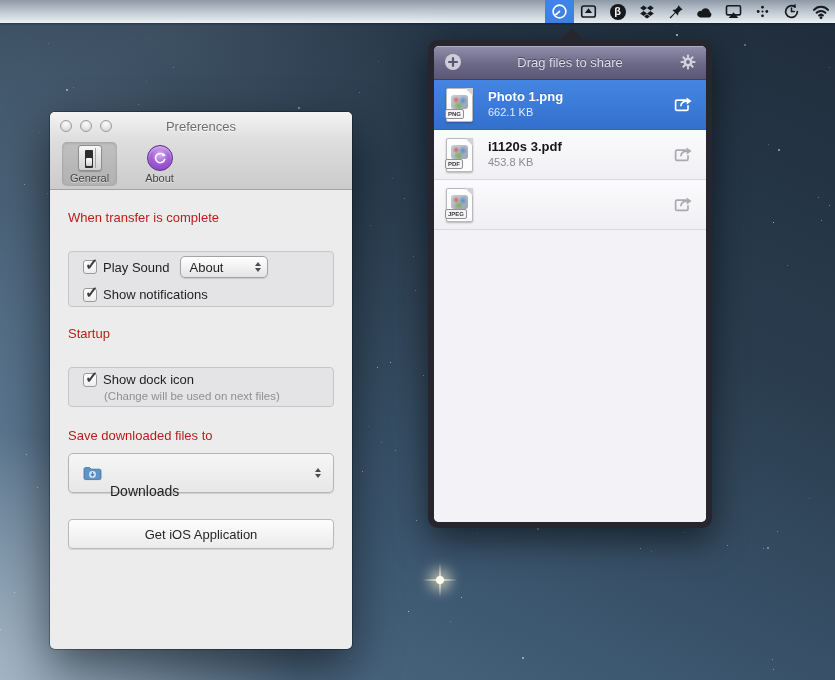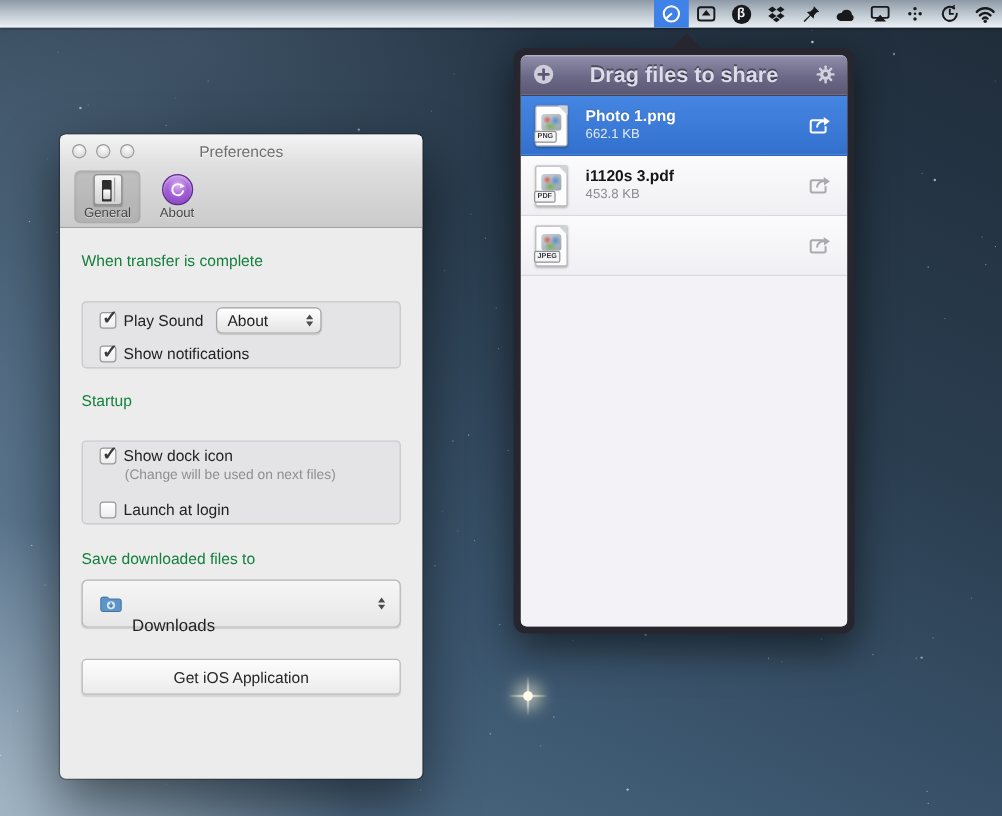--- a/index.html
+++ b/index.html
@@ -51,21 +51,21 @@
   }
   .pop-inner{ width:100%; height:100%; border-radius:5px; overflow:hidden; background:#f3f3f7;
     display:flex; flex-direction:column; }
   .pop-header{
     height:34px; flex:0 0 34px; position:relative;
     background:linear-gradient(#918eab, #6c6988 55%, #5a5674);
     border-bottom:1px solid #444157;
     box-shadow:inset 0 1px 0 rgba(255,255,255,.28);
     display:flex; align-items:center; justify-content:center;
   }
-  .pop-title{ color:#dedce9; font-size:18px; text-shadow:0 -1px 0 rgba(0,0,0,.4);font-weight:bold; }
+  .pop-title{ color:#dedce9; font-size:13px; text-shadow:0 -1px 0 rgba(0,0,0,.4); }
   .pop-btn{ position:absolute; top:8px; width:18px; height:18px; border:none; background:none;
     padding:0; cursor:default; display:flex; align-items:center; justify-content:center; }
   .pop-btn.left{ left:10px; } .pop-btn.right{ right:9px; }
 
   .file-list{ flex:1 1 auto; display:flex; flex-direction:column; }
   .file-row{
     height:50px; flex:0 0 50px; display:flex; align-items:center; padding:0 12px 0 10px;
     background:linear-gradient(#fbfbfd, #f0f0f4);
     border-bottom:1px solid #d9d9de;
   }
@@ -102,39 +102,39 @@
     background:#ececec; border-radius:5px;
     box-shadow:0 1px 0 rgba(255,255,255,.4) inset, 0 18px 45px rgba(0,0,0,.5), 0 0 0 1px rgba(0,0,0,.28);
     z-index:8; overflow:hidden;
   }
   .titlebar{ height:28px; position:relative; display:flex; align-items:center; justify-content:center;
     background:linear-gradient(#f4f4f4, #dedede); }
   .traffic{ position:absolute; left:10px; top:8px; display:flex; gap:8px; }
   .light{ width:12px; height:12px; border-radius:50%; border:1px solid #9b9b9b;
     background:radial-gradient(circle at 50% 30%, #fdfdfd, #cfcfcf); }
   .window-title{ font-size:13px; color:#6e6e6e; text-shadow:0 1px 0 rgba(255,255,255,.8); }
-  .toolbar{ height:50px; display:flex; align-items:flex-start; padding:2px 0 0 12px; gap:8px;
+  .toolbar{ height:50px; display:flex; align-items:flex-start; padding:2px 0 0 12px; gap:20px;
     background:linear-gradient(#dedede, #cbcbcb); border-bottom:1px solid #a2a2a2; }
   .tool-item{ display:flex; flex-direction:column; align-items:center; gap:1px;
     padding:3px 8px 2px; border-radius:5px; cursor:default; }
   .tool-item.selected{ background:rgba(0,0,0,.13); box-shadow:inset 0 1px 3px rgba(0,0,0,.18); }
   .tool-label{ font-size:11px; color:#454545; text-shadow:0 1px 0 rgba(255,255,255,.55); }
   .switch-icon{ width:24px; height:26px; border:1px solid #8e8e8e; border-radius:3px; position:relative;
     background:linear-gradient(#f7f7f7,#d2d2d2); box-shadow:0 1px 1px rgba(0,0,0,.2); }
   .switch-icon .plate-line{ position:absolute; right:5px; top:2px; bottom:2px; width:1px; background:#a5a5a5; }
   .switch-icon .slot{ position:absolute; left:6px; top:4px; width:8px; height:18px; background:#2e2e2e; border-radius:1px; }
   .switch-icon .knob{ position:absolute; left:7px; top:12px; width:6px; height:8px;
     background:linear-gradient(#fff,#cfcfcf); border-radius:1px; }
   .about-icon{ width:26px; height:26px; border-radius:50%;
     background:radial-gradient(circle at 50% 35%, #d9b3f2 0%, #a55fd8 45%, #7b3cb4 100%);
     border:1px solid #5c2c8c; box-shadow:inset 0 2px 3px rgba(255,255,255,.5);
     display:flex; align-items:center; justify-content:center; }
 
   .content{ padding:20px 18px 0; }
-  .section-heading{ font-size:13px; font-weight:500; color:#15803d; }
+  .section-heading{ font-size:13px; font-weight:500; color:#b91c1c; }
   .group{ margin-top:26px; background:#e4e4e6; border:1px solid #c6c6c6; border-radius:4px; padding:4px 14px; }
   .check-row{ display:flex; align-items:center; }
   .checkbox{ position:relative; width:14px; height:14px; flex:0 0 14px; border:1px solid #9a9a9a;
     border-radius:3px; background:linear-gradient(#ffffff,#ededed); margin-right:6px; cursor:default; }
   .checkbox.checked::after{ content:"✓"; position:absolute; left:1px; top:-6px; font-size:16px;
     font-weight:bold; color:#3c3c3c; }
   .check-label{ font-size:13px; color:#1f1f1f; }
   .glass-select{ margin-left:10px; width:88px; height:22px; border:1px solid #a3a3a3; border-radius:5px;
     background:linear-gradient(#ffffff,#e4e4e4); display:flex; align-items:center; padding:0 6px 0 9px;
     box-shadow:0 1px 1px rgba(0,0,0,.12); cursor:default; }
@@ -547,24 +547,20 @@
         </div>
       </div>
 
       <div class="section-heading heading-2">Startup</div>
       <div class="group">
         <div class="check-row">
           <div class="checkbox checked"></div>
           <span class="check-label">Show dock icon</span>
         </div>
         <div class="note">(Change will be used on next files)</div>
-        <div class="check-row row-gap-lg">
-          <div class="checkbox"></div>
-          <span class="check-label">Launch at login</span>
-        </div>
       </div>
 
       <div class="section-heading heading-3">Save downloaded files to</div>
       <div class="big-select">
         <span class="folder">
           <svg width="19" height="15" viewBox="0 0 19 15">
               <path d="M1 3.2 Q1 1.6 2.6 1.6 H6.6 L8.2 3.2 H16.4 Q18 3.2 18 4.8 V12 Q18 13.6 16.4 13.6 H2.6 Q1 13.6 1 12 Z" fill="#5d95c8" stroke="#3d6f9e" stroke-width="0.8"></path>
               <circle cx="9.5" cy="8.4" r="3.4" fill="#d8e6f2"></circle>
               <path d="M9.5 6.5 V9.6 M8.2 8.4 L9.5 9.9 L10.8 8.4" fill="none" stroke="#4a80b4" stroke-width="1.2" stroke-linecap="round" stroke-linejoin="round"></path>
             </svg>

